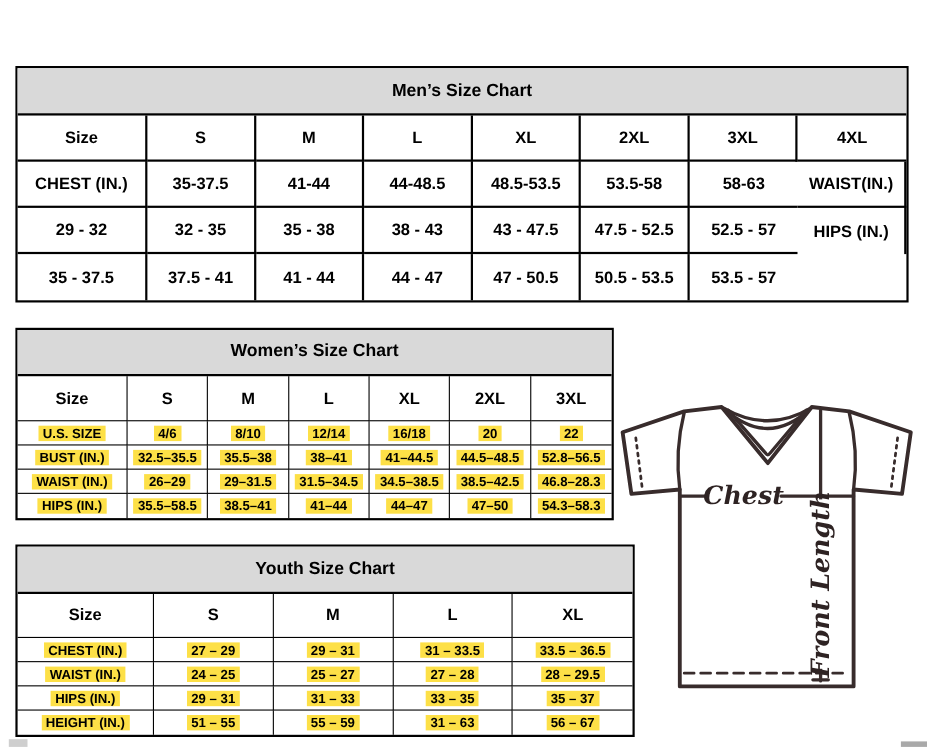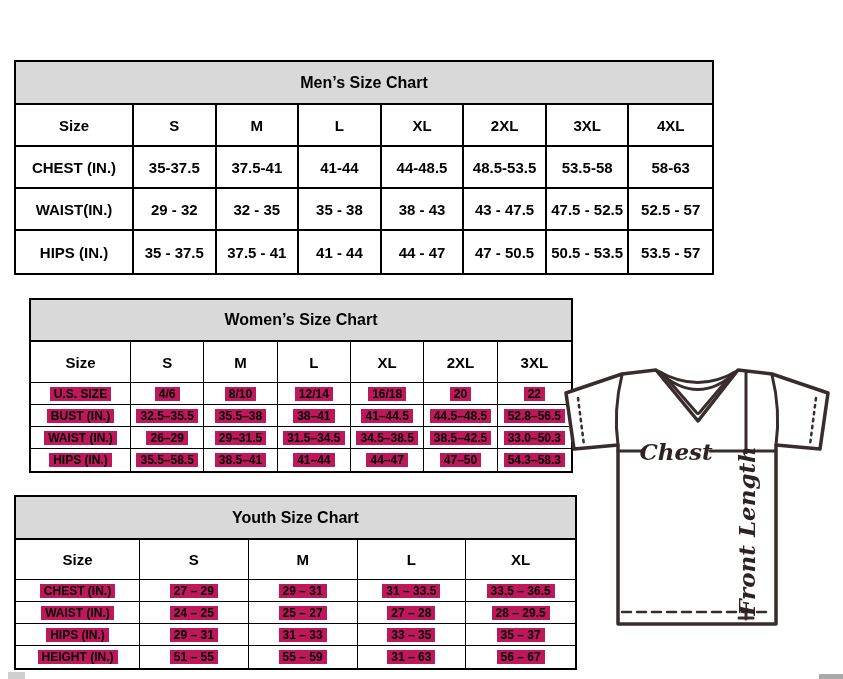--- a/index.html
+++ b/index.html
@@ -5,22 +5,22 @@
   html,body { margin:0; padding:0; background:#ffffff; }
   body { width:843px; height:679px; font-family:"Liberation Sans", sans-serif; position:relative; overflow:hidden; }
   .page { position:absolute; inset:0; background:#fff; }
 
   .main-title {
     position:absolute; top:8px; left:0; width:806px; margin:0;
     text-align:center; font-size:21px; font-weight:bold; color:#000;
   }
 
   section.sizetable { position:absolute; border:2px solid #000; background:#fff; box-sizing:border-box; }
-  .men   { left:14px; top:60px;  width:700px;text-align:right; }
-  .women { left:29px; top:298px; width:544px; }
+  .men   { left:14px; top:60px;  width:812px;text-align:right; }
+  .women { left:14px; top:298px; width:544px; }
   .youth { left:14px; top:495px; width:563px; }
 
   .t-title {
     background:#d9d9d9; border-bottom:2px solid #000;
     display:flex; align-items:center; justify-content:center;
     font-weight:bold; font-size:16px; color:#000;
   }
   .men .t-title   { height:41px; }
   .women .t-title { height:40px; }
   .youth .t-title { height:41px; }
@@ -37,21 +37,21 @@
   }
   .women .cell, .youth .cell { border-right-width:1.5px; border-bottom-width:1.5px; }
   .cell.last-col { border-right:none; }
   .cell.last-row { border-bottom:none; }
 
   .men .cell { font-size:15px; }
   .women .hd, .youth .hd { font-size:15px; }
   .women .dr, .youth .dr { font-size:12px; }
 
   
-  .women .dr .txt, .youth .dr .txt { background:#be185d; padding:0 4px; }
+  .women .dr .txt, .youth .dr .txt { background:#fde047; padding:0 4px; }
 
   .jersey-wrap { position:absolute; left:556px; top:361px; width:286px; height:283px;text-align:center; }
   .jersey-wrap svg { display:block; }
   .diag-text { font-family:"DejaVu Serif", serif; font-style:italic; font-weight:bold; fill:#2e2323; }
 
   .frag-left  { position:absolute; left:8px;  top:672px; width:17px; height:7px; background:#cfcfcf; }
   .frag-right { position:absolute; left:819px; top:674px; width:24px; height:5px; background:#a9a9a9; }
 </style>
 </head>
 <body>
@@ -84,23 +84,20 @@
           <span class="txt">3XL</span>
         </div>
         <div class="cell hd last-col">
           <span class="txt">4XL</span>
         </div>
         <div class="cell dr lab">
           <span class="txt">CHEST (IN.)</span>
         </div>
         <div class="cell dr">
           <span class="txt">35-37.5</span>
-        </div>
-        <div class="cell dr">
-          <span class="txt">37.5-41</span>
         </div>
         <div class="cell dr">
           <span class="txt">41-44</span>
         </div>
         <div class="cell dr">
           <span class="txt">44-48.5</span>
         </div>
         <div class="cell dr">
           <span class="txt">48.5-53.5</span>
         </div>
@@ -238,21 +235,21 @@
         <div class="cell dr">
           <span class="txt">31.5–34.5</span>
         </div>
         <div class="cell dr">
           <span class="txt">34.5–38.5</span>
         </div>
         <div class="cell dr">
           <span class="txt">38.5–42.5</span>
         </div>
         <div class="cell dr last-col">
-          <span class="txt">33.0–50.3</span>
+          <span class="txt">46.8–28.3</span>
         </div>
         <div class="cell dr lab last-row">
           <span class="txt">HIPS (IN.)</span>
         </div>
         <div class="cell dr last-row">
           <span class="txt">35.5–58.5</span>
         </div>
         <div class="cell dr last-row">
           <span class="txt">38.5–41</span>
         </div>

